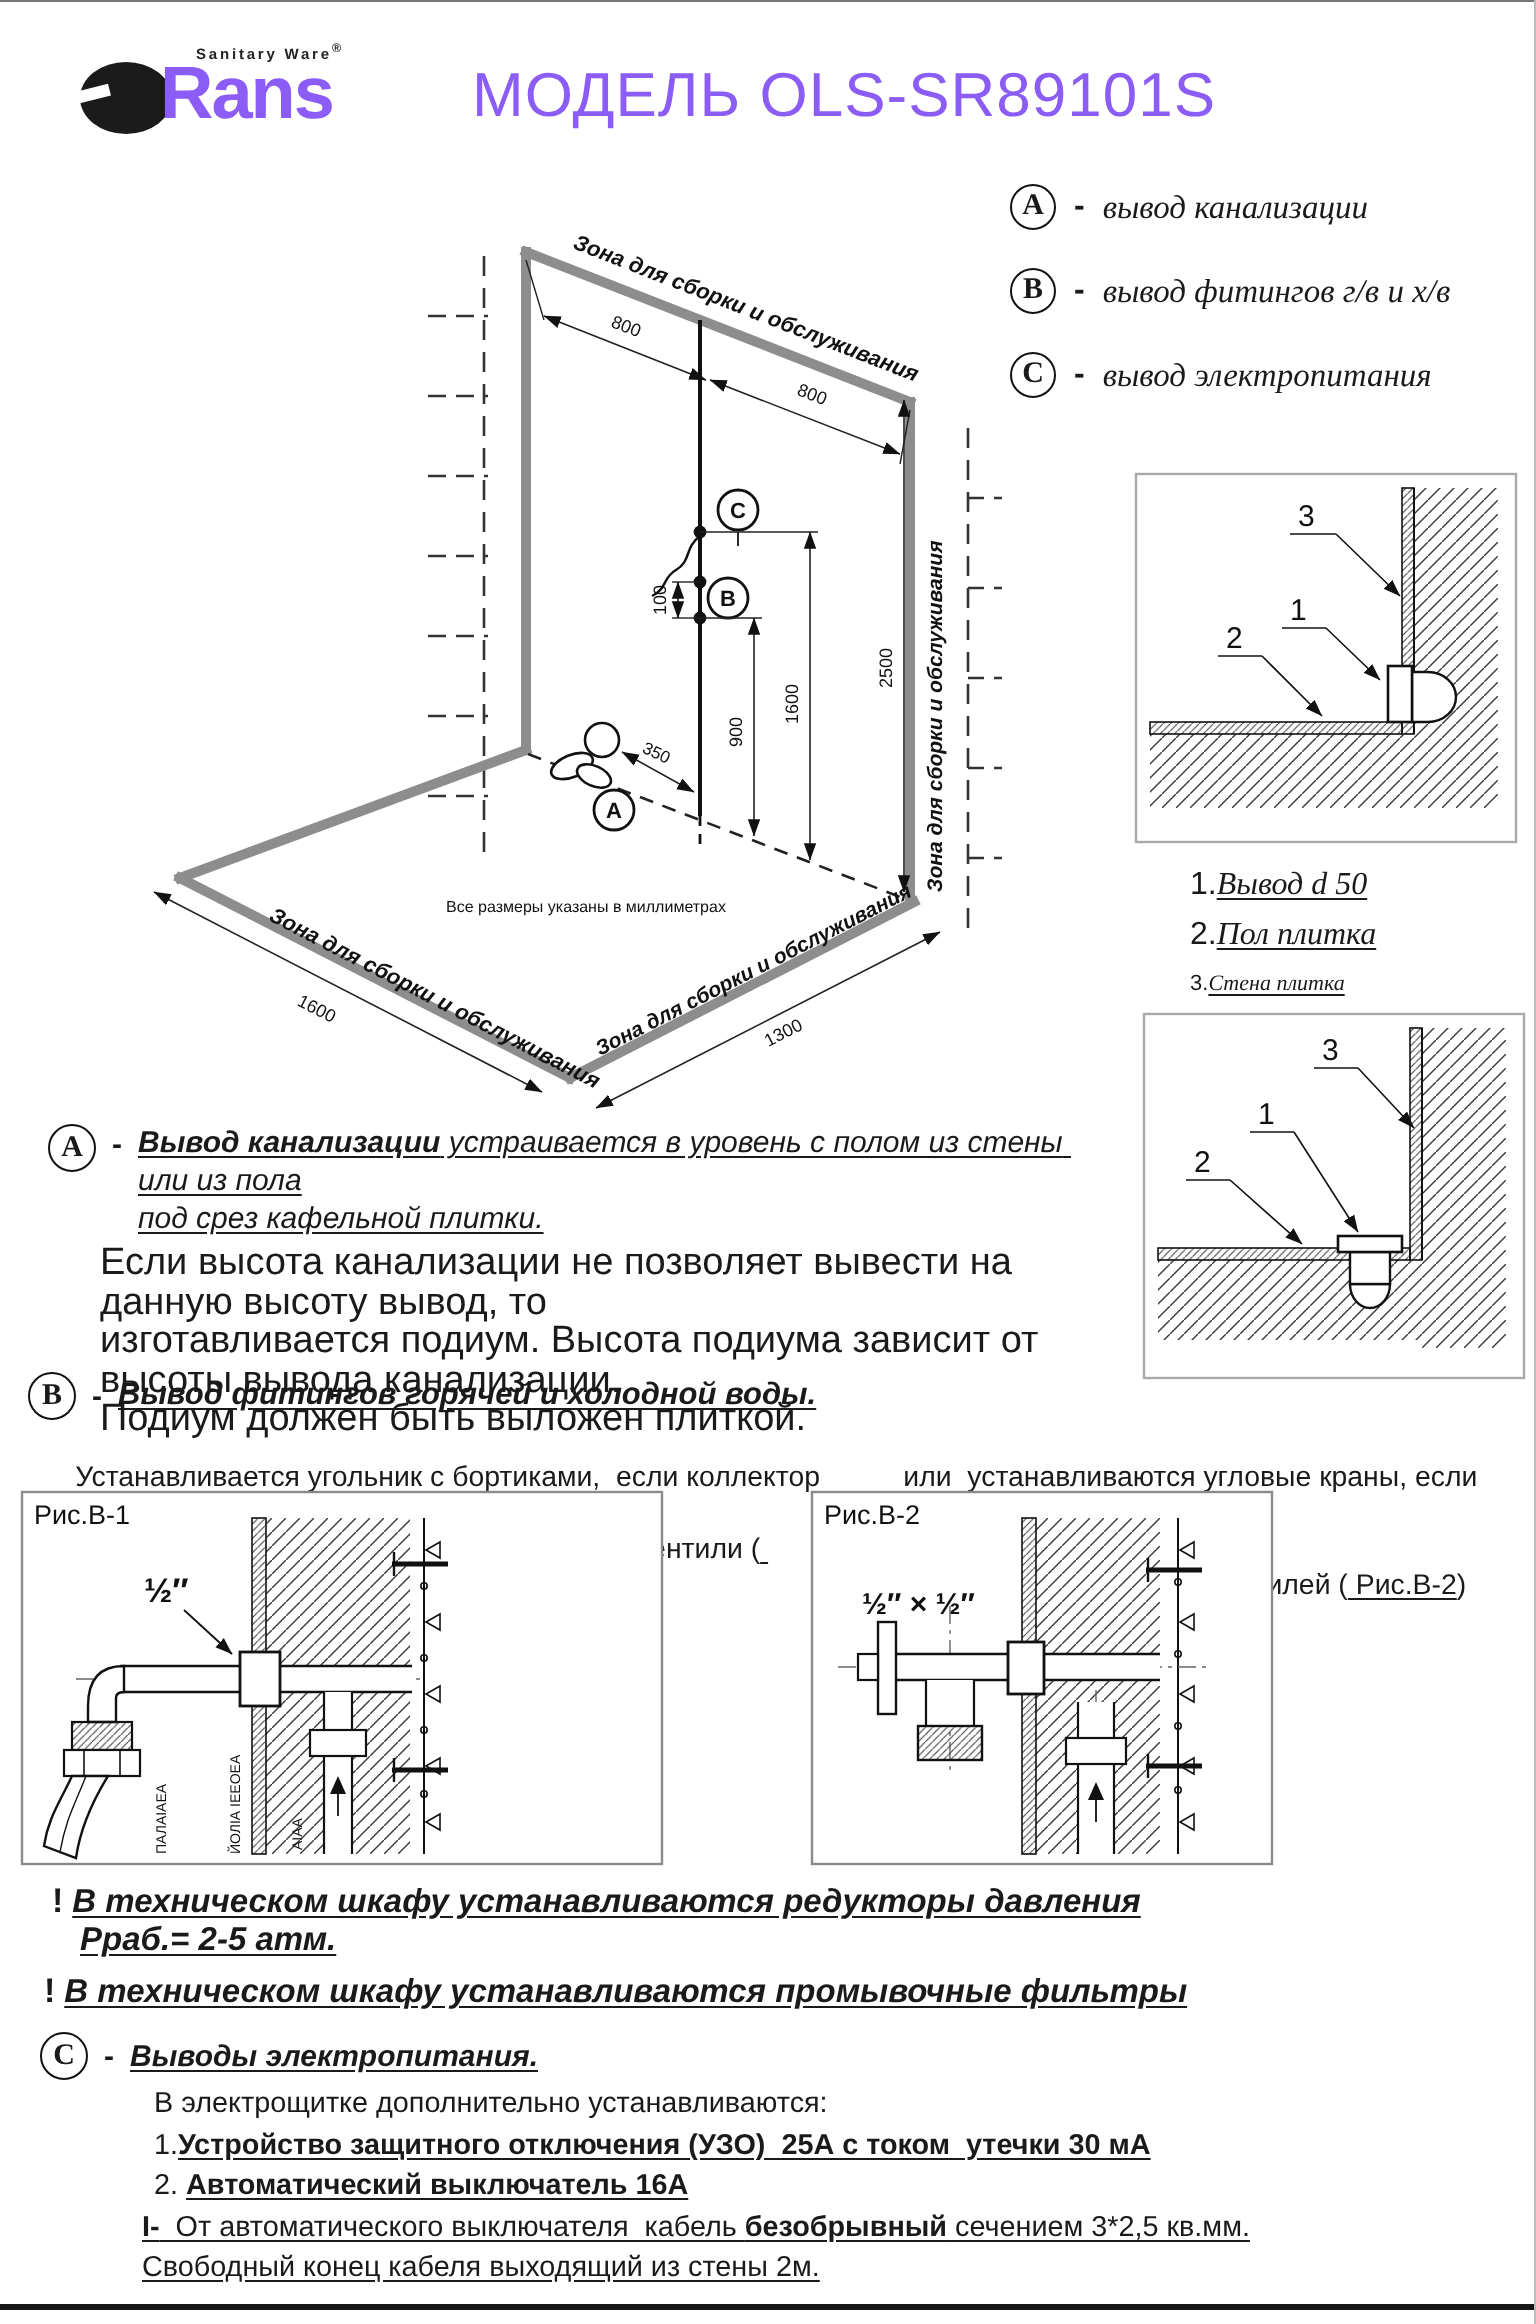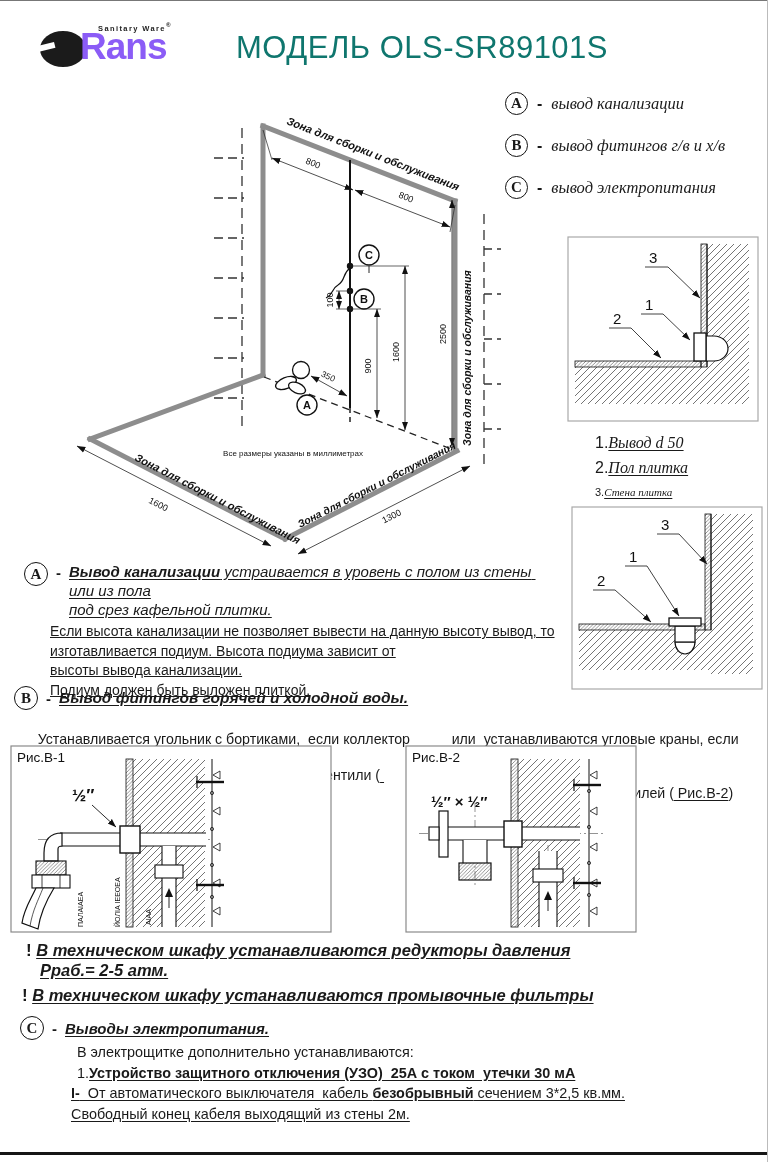--- a/index.html
+++ b/index.html
@@ -17,29 +17,29 @@
   svg text{fill:#111;font-family:"Liberation Sans",sans-serif;}
   .edge-top{position:absolute;left:0;top:0;width:768px;height:1px;background:#777;}
   .edge-bottom{position:absolute;left:0;top:1152px;width:768px;height:3px;background:#161616;}
   .edge-right{position:absolute;right:0;top:0;width:1px;height:1162px;background:#bbb;}
   
   .logo{position:absolute;left:40px;top:18px;width:180px;height:60px;}
   .logo-tag{position:absolute;left:58px;top:3px;font-size:7.5px;font-weight:bold;letter-spacing:1.4px;color:#222;}
   .logo-mark{position:absolute;left:0;top:13px;width:46px;height:36px;background:#1b1b1b;border-radius:50%;}
   .logo-mark::after{content:"";position:absolute;left:-3px;top:13px;width:18px;height:6px;background:#fff;transform:rotate(-14deg);}
   .logo-word{position:absolute;left:40px;top:8px;font-size:37px;font-weight:800;letter-spacing:-1px;color:#8b5cf6;}
-  .title{position:absolute;left:236px;top:30px;font-size:31px;font-weight:500;letter-spacing:.5px;color:#0f766e;}
+  .title{position:absolute;left:236px;top:30px;font-size:31px;font-weight:500;letter-spacing:.5px;color:#8b5cf6;}
   
   .lg-row{position:absolute;display:flex;align-items:center;gap:9px;}
   .lg-dash{font-weight:bold;font-size:16px;}
   .lg-txt{font-size:16.5px;}
   
   .sec-row{display:flex;align-items:flex-start;gap:8px;}
   .a-intro{font-size:15px;line-height:19px;}
-  .a-body{font-size:14px;line-height:19.5px;margin-top:3px;text-decoration:underline;}
+  .a-body{font-size:19px;line-height:19.5px;margin-top:3px;}
   .b-title{font-size:15.5px;}
   .b-col{font-size:14.2px;line-height:18px;}
   .warn-line{font-size:16.5px;font-weight:bold;font-style:italic;}
   .warn-mark{font-weight:bold;font-style:normal;font-size:17px;}
   .c-line{font-size:14.4px;line-height:20.5px;}
 </style>
 </head>
 <body>
 
 <div id="page">
@@ -388,20 +388,23 @@
     <div class="sec-row" style="align-items:center">
       <span class="circ" style="width:24px;height:24px;font-size:15px">C</span>
       <span class="b" style="font-size:15px">-</span>
       <span class="b i u pre" style="font-size:15px">Выводы электропитания.</span>
     </div>
     <div style="margin-left:57px;margin-top:2px">
       <div class="c-line pre">В электрощитке дополнительно устанавливаются:</div>
       <div class="c-line">
         <span>1.</span><span class="b u pre">Устройство защитного отключения (УЗО)  25А с током  утечки 30 мА</span>
       </div>
+      <div class="c-line">
+        <span>2.</span> <span class="b u pre">Автоматический выключатель 16А</span>
+      </div>
       <div class="c-line" style="margin-left:-6px">
         <span class="u pre"><span class="b">I-</span><span>  От автоматического выключателя  кабель </span><span class="b">безобрывный</span><span> сечением 3*2,5 кв.мм.</span></span>
       </div>
       <div class="c-line" style="margin-left:-6px">
         <span class="u pre">Свободный конец кабеля выходящий из стены 2м.</span>
       </div>
     </div>
   </div>
 </div>
 

